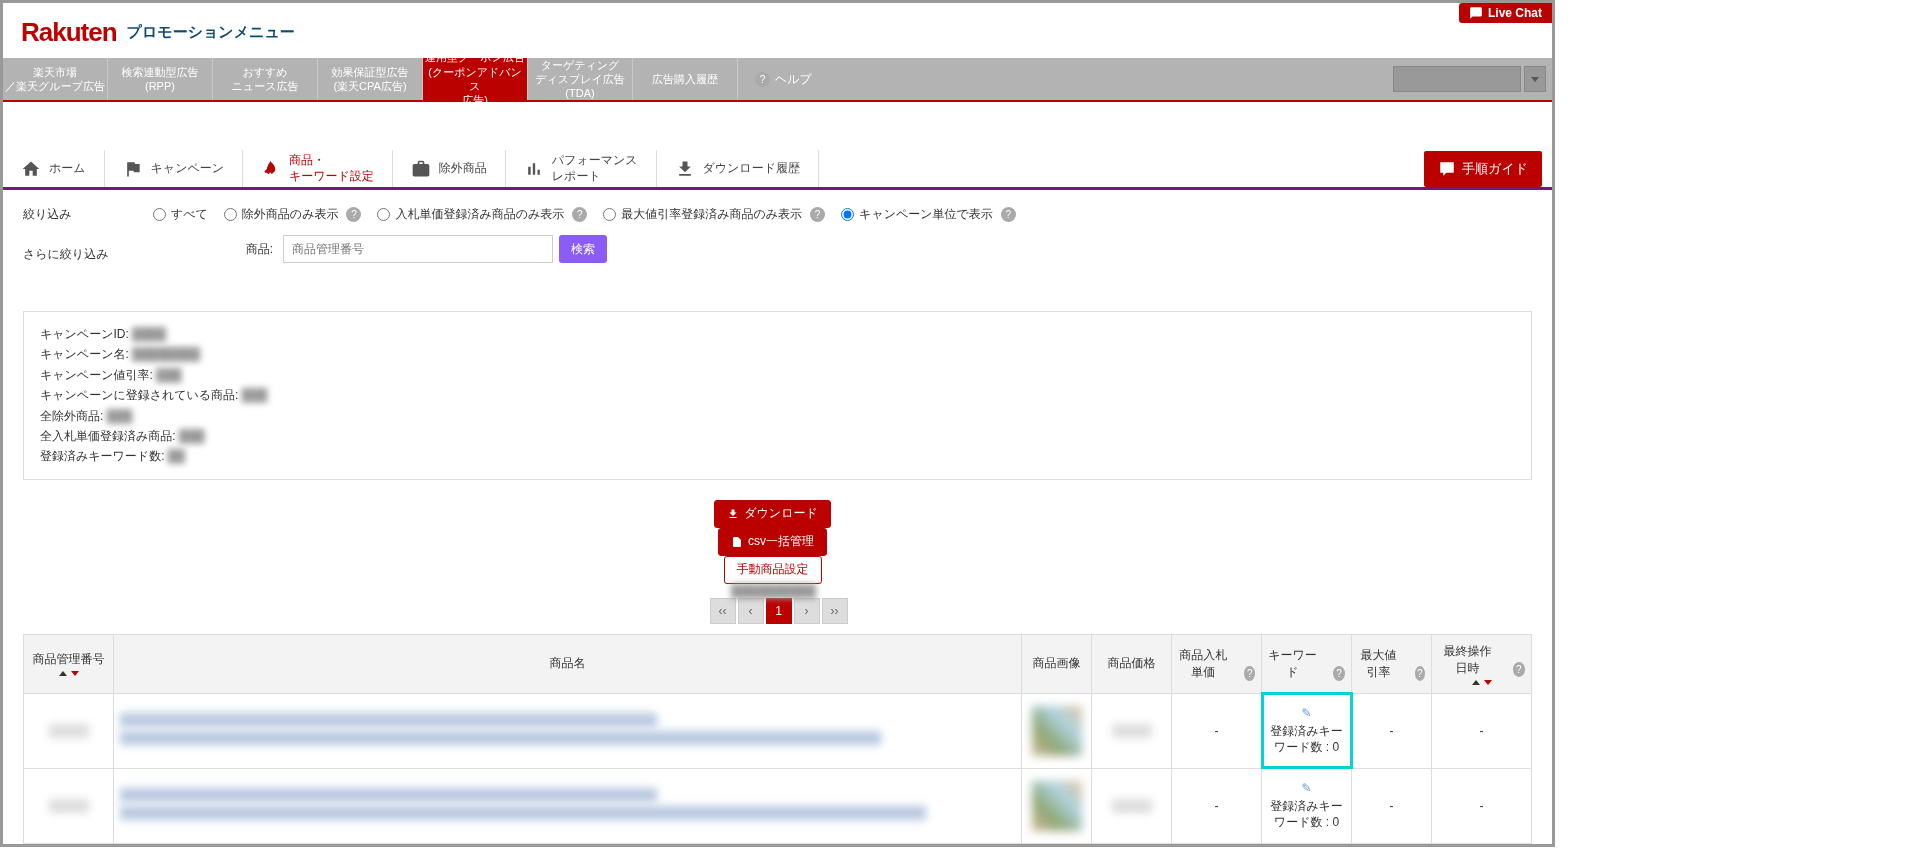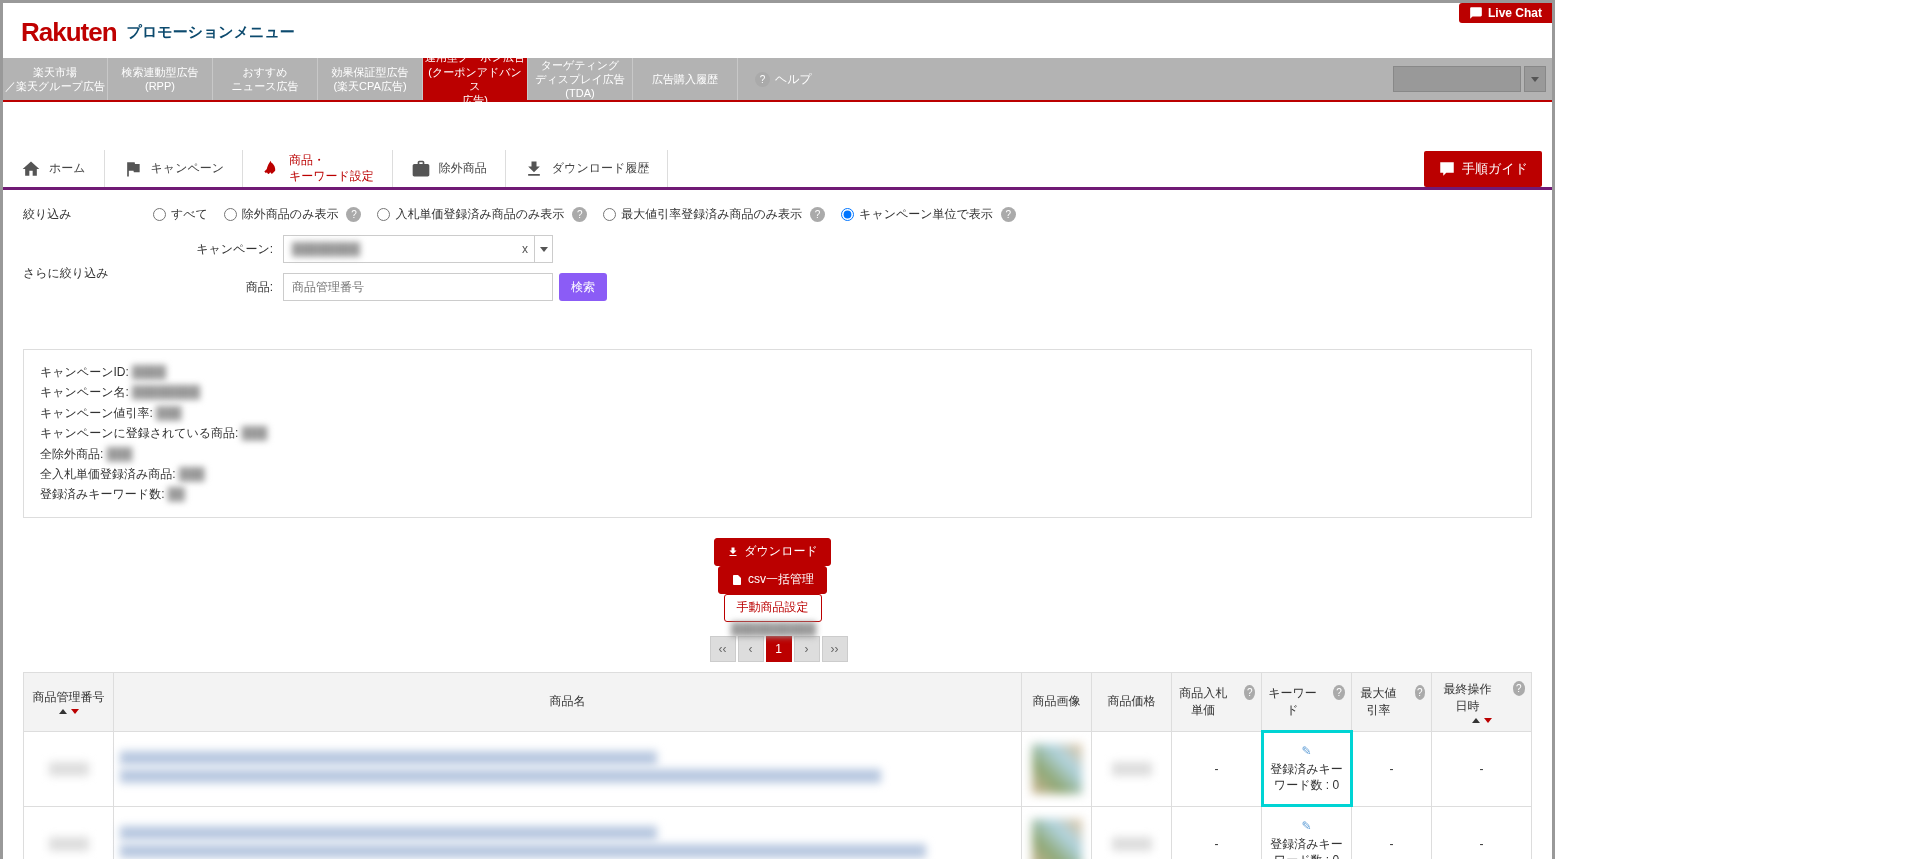--- a/index.html
+++ b/index.html
@@ -71,21 +71,21 @@
 
 
 .tbl { width: calc(100% - 40px); margin: 0 20px; border-collapse: collapse; }
 .tbl th { background: #f3f3f3; border: 1px solid #ddd; padding: 8px 6px; font-size: 12px; font-weight: normal; text-align: center; vertical-align: middle; }
 .tbl td { border: 1px solid #ddd; padding: 12px 6px; text-align: center; font-size: 12px; vertical-align: middle; height: 70px; }
 .sort-arr { display: inline-flex; gap: 4px; }
 .sort-arr span { width: 0; height: 0; }
 .sort-arr .up { border-left: 4px solid transparent; border-right: 4px solid transparent; border-bottom: 5px solid #333; }
 .sort-arr .dn { border-left: 4px solid transparent; border-right: 4px solid transparent; border-top: 5px solid #b00; }
 .th-inner { display: flex; flex-direction: column; align-items: center; gap: 3px; }
-.th-row { display: flex; align-items: flex-start; gap: 13px; }
+.th-row { display: flex; align-items: flex-end; gap: 13px; }
 
 .img-blur { width: 50px; height: 50px; background: linear-gradient(45deg, #d4b896, #8fa876, #b0d4e0, #e0c4a0); filter: blur(5px); margin: 0 auto; }
 .txt-blur { filter: blur(4px); color: #888; width: 100%; height: 14px; background: #ddd; margin-bottom: 4px; }
 .txt-blur.short { width: 40px; }
 .txt-blur.link { background: #b8c8e0; }
 
 .kw-cell { font-size: 11px; line-height: 1.3; }
 .kw-cell .edit-ico { color: #5b9bd5; margin-bottom: 2px; }
 .kw-cell.hilite { outline: 3px solid #00d4d4; outline-offset: -2px; }
 
@@ -170,20 +170,26 @@
     <span class="txt"><span>商品・</span><br><span>キーワード設定</span></span>
   </div>
   <div class="subnav-item">
     <svg class="ico" viewBox="0 0 24 24">
           <path d="M20 6h-4V4c0-1.1-.9-2-2-2h-4c-1.1 0-2 .9-2 2v2H4c-1.1 0-2 .9-2 2v11c0 1.1.9 2 2 2h16c1.1 0 2-.9 2-2V8c0-1.1-.9-2-2-2zM10 4h4v2h-4V4z"></path>
         </svg>
     <span class="txt">除外商品</span>
   </div>
   <div class="subnav-item">
     <svg class="ico" viewBox="0 0 24 24">
+          <path d="M5 9.2h3V19H5zM10.6 5h2.8v14h-2.8zm5.6 8H19v6h-2.8z"></path>
+        </svg>
+    <span class="txt"><span>パフォーマンス</span><br><span>レポート</span></span>
+  </div>
+  <div class="subnav-item">
+    <svg class="ico" viewBox="0 0 24 24">
           <path d="M19 9h-4V3H9v6H5l7 7 7-7zM5 18v2h14v-2H5z"></path>
         </svg>
     <span class="txt">ダウンロード履歴</span>
   </div>
   <div class="subnav-spacer"></div>
   <div class="guide-btn">
     <svg viewBox="0 0 24 24">
           <path d="M3 3h18v14H11l-4 4v-4H3z"></path>
         </svg>
     <span>手順ガイド</span>
@@ -216,30 +222,20 @@
       <label class="radio-opt">
             <input type="radio" name="f" checked="" style="">
             <span>キャンペーン単位で表示</span>
             <span class="help-ico">?</span>
           </label>
     </div>
   </div>
   <div class="filter-row">
     <div class="filter-label">さらに絞り込み</div>
     <div style="flex:1">
-      <div class="sub-filter">
-        <div class="lbl">キャンペーン:</div>
-        <div class="combo">
-          <span class="blur">████████</span>
-          <span class="x">x</span>
-          <span class="dd">
-                <span class="chev-dn"></span>
-              </span>
-        </div>
-      </div>
       <div class="sub-filter">
         <div class="lbl">商品:</div>
         <input class="txt-input" placeholder="商品管理番号" style="">
         <button class="search-btn">検索</button>
       </div>
     </div>
   </div>
 </div>
 
 <div class="info-box">

